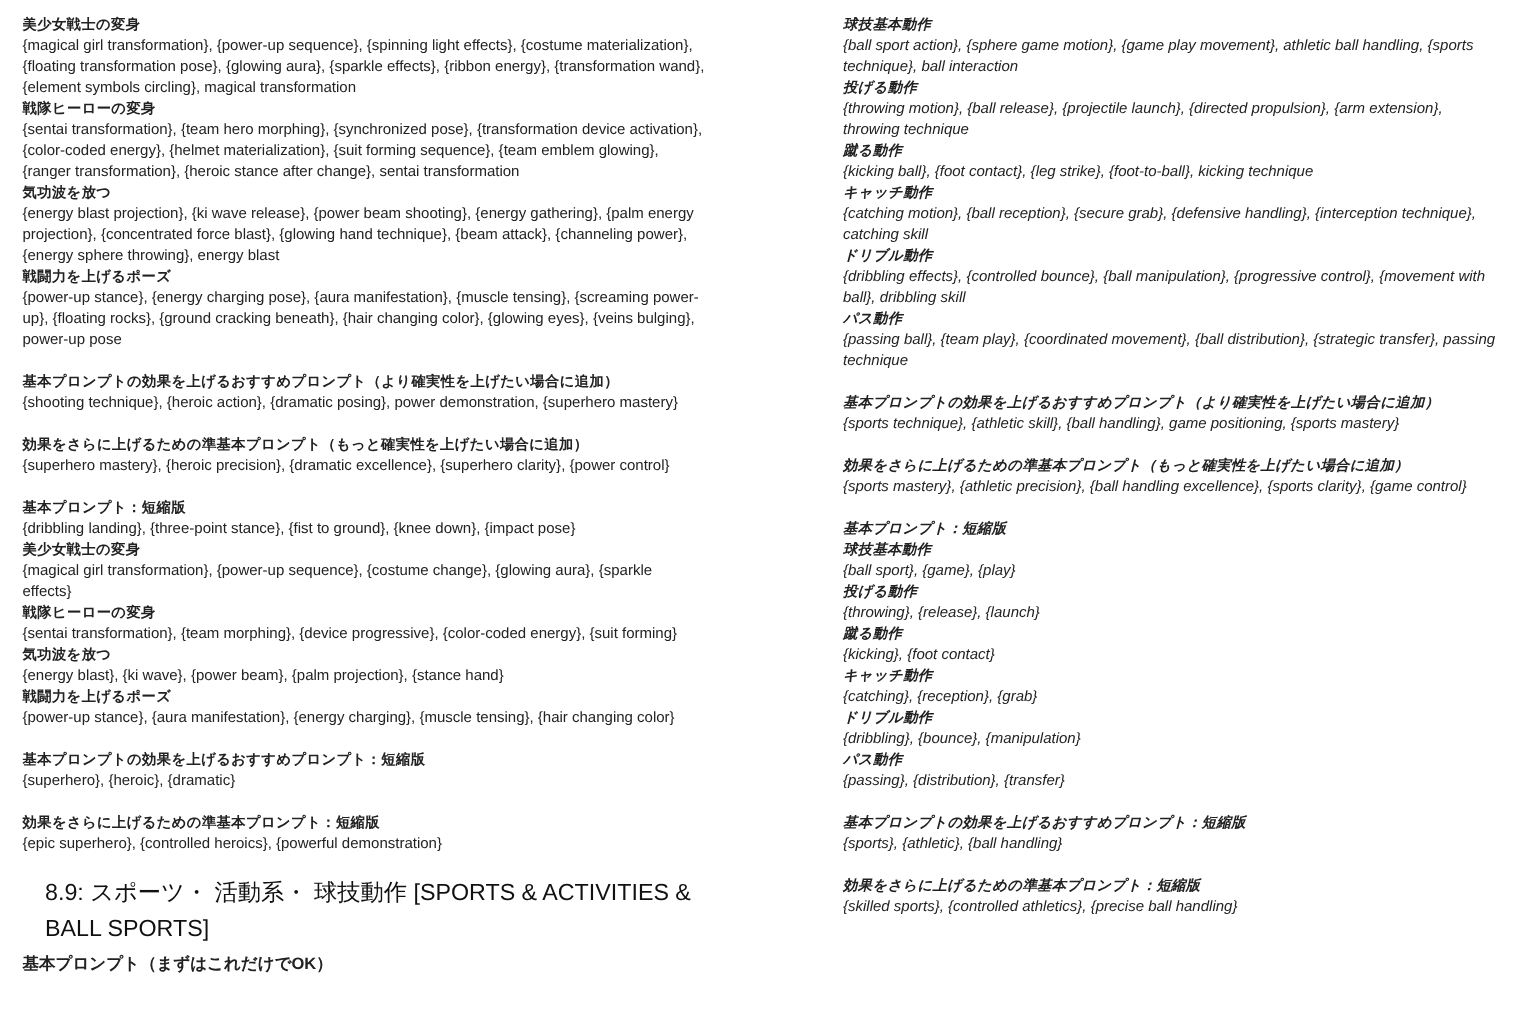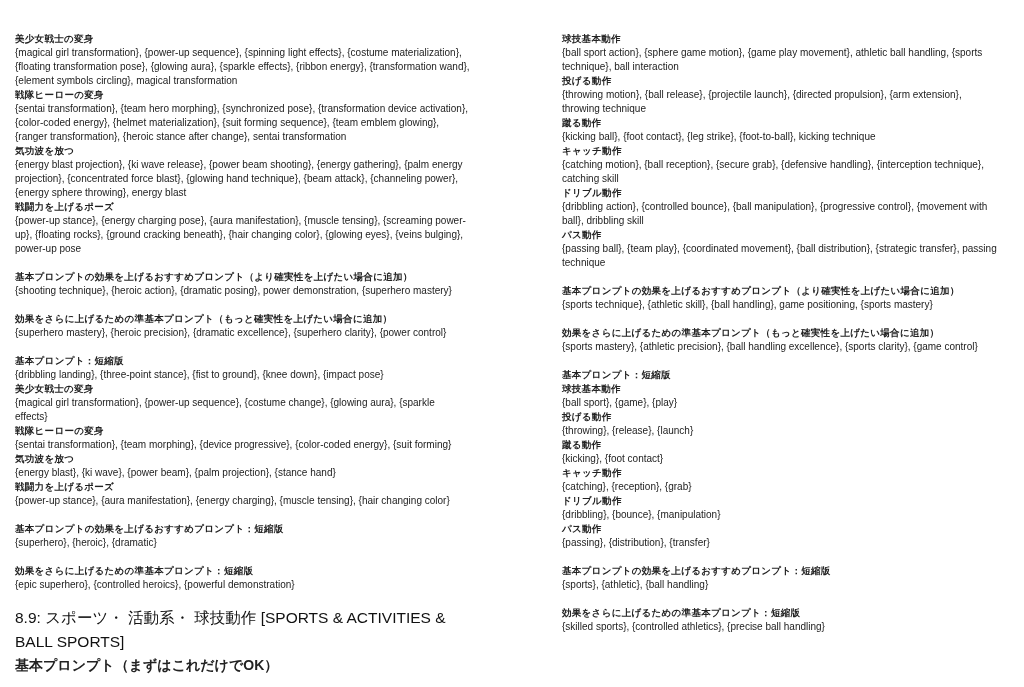--- a/index.html
+++ b/index.html
@@ -1,28 +1,28 @@
 <!DOCTYPE html>
 <html><head>
 <meta charset="utf-8">
 <style>
   html, body { margin: 0; padding: 0; background: #ffffff; }
   body {
     width: 1024px; height: 687px; overflow: hidden; position: relative;
     font-family: "Liberation Sans", "DejaVu Sans", sans-serif;
     color: #1a1a1a;
   }
-  .col { position: absolute; top: 32px; }
+  .col { position: absolute; top: 10px; }
   .col-left { left: 15px; width: 455px; }
-  .col-right { left: 562px; width: 440px; }
+  .col-right { left: 562px; width: 440px; font-style: italic; }
   .h { font-size: 9.5px; line-height: 14px; font-weight: bold; color: #222; letter-spacing: 0.3px; }
   .p { font-size: 10px; line-height: 14px; color: #222; }
   .gap { height: 14px; }
-  .sec-title { font-size: 15.5px; line-height: 24px; color: #111; margin-top: 14px; }
-  .sub { font-size: 14px; line-height: 14px; font-weight: bold; margin-top: 4px; color: #222; }
+  .sec-title { font-size: 15.5px; line-height: 24px; color: #111; margin-top: 14px; margin-left: 15px; }
+  .sub { font-size: 11px; line-height: 14px; font-weight: bold; margin-top: 4px; color: #222; }
 </style>
 </head>
 <body>
 
 <div class="col col-left">
   <div>
     <div class="h">美少女戦士の変身</div>
     <div class="p">{magical girl transformation}, {power-up sequence}, {spinning light effects}, {costume materialization}, {floating transformation pose}, {glowing aura}, {sparkle effects}, {ribbon energy}, {transformation wand}, {element symbols circling}, magical transformation</div>
   </div>
   <div>
@@ -94,21 +94,21 @@
   <div>
     <div class="h">蹴る動作</div>
     <div class="p">{kicking ball}, {foot contact}, {leg strike}, {foot-to-ball}, kicking technique</div>
   </div>
   <div>
     <div class="h">キャッチ動作</div>
     <div class="p">{catching motion}, {ball reception}, {secure grab}, {defensive handling}, {interception technique}, catching skill</div>
   </div>
   <div>
     <div class="h">ドリブル動作</div>
-    <div class="p">{dribbling action}, {controlled bounce}, {ball manipulation}, {progressive control}, {movement with ball}, dribbling skill</div>
+    <div class="p">{dribbling effects}, {controlled bounce}, {ball manipulation}, {progressive control}, {movement with ball}, dribbling skill</div>
   </div>
   <div>
     <div class="h">パス動作</div>
     <div class="p">{passing ball}, {team play}, {coordinated movement}, {ball distribution}, {strategic transfer}, passing technique</div>
   </div>
   <div class="gap"></div>
   <div>
     <div class="h">基本プロンプトの効果を上げるおすすめプロンプト（より確実性を上げたい場合に追加）</div>
     <div class="p">{sports technique}, {athletic skill}, {ball handling}, game positioning, {sports mastery}</div>
   </div>

